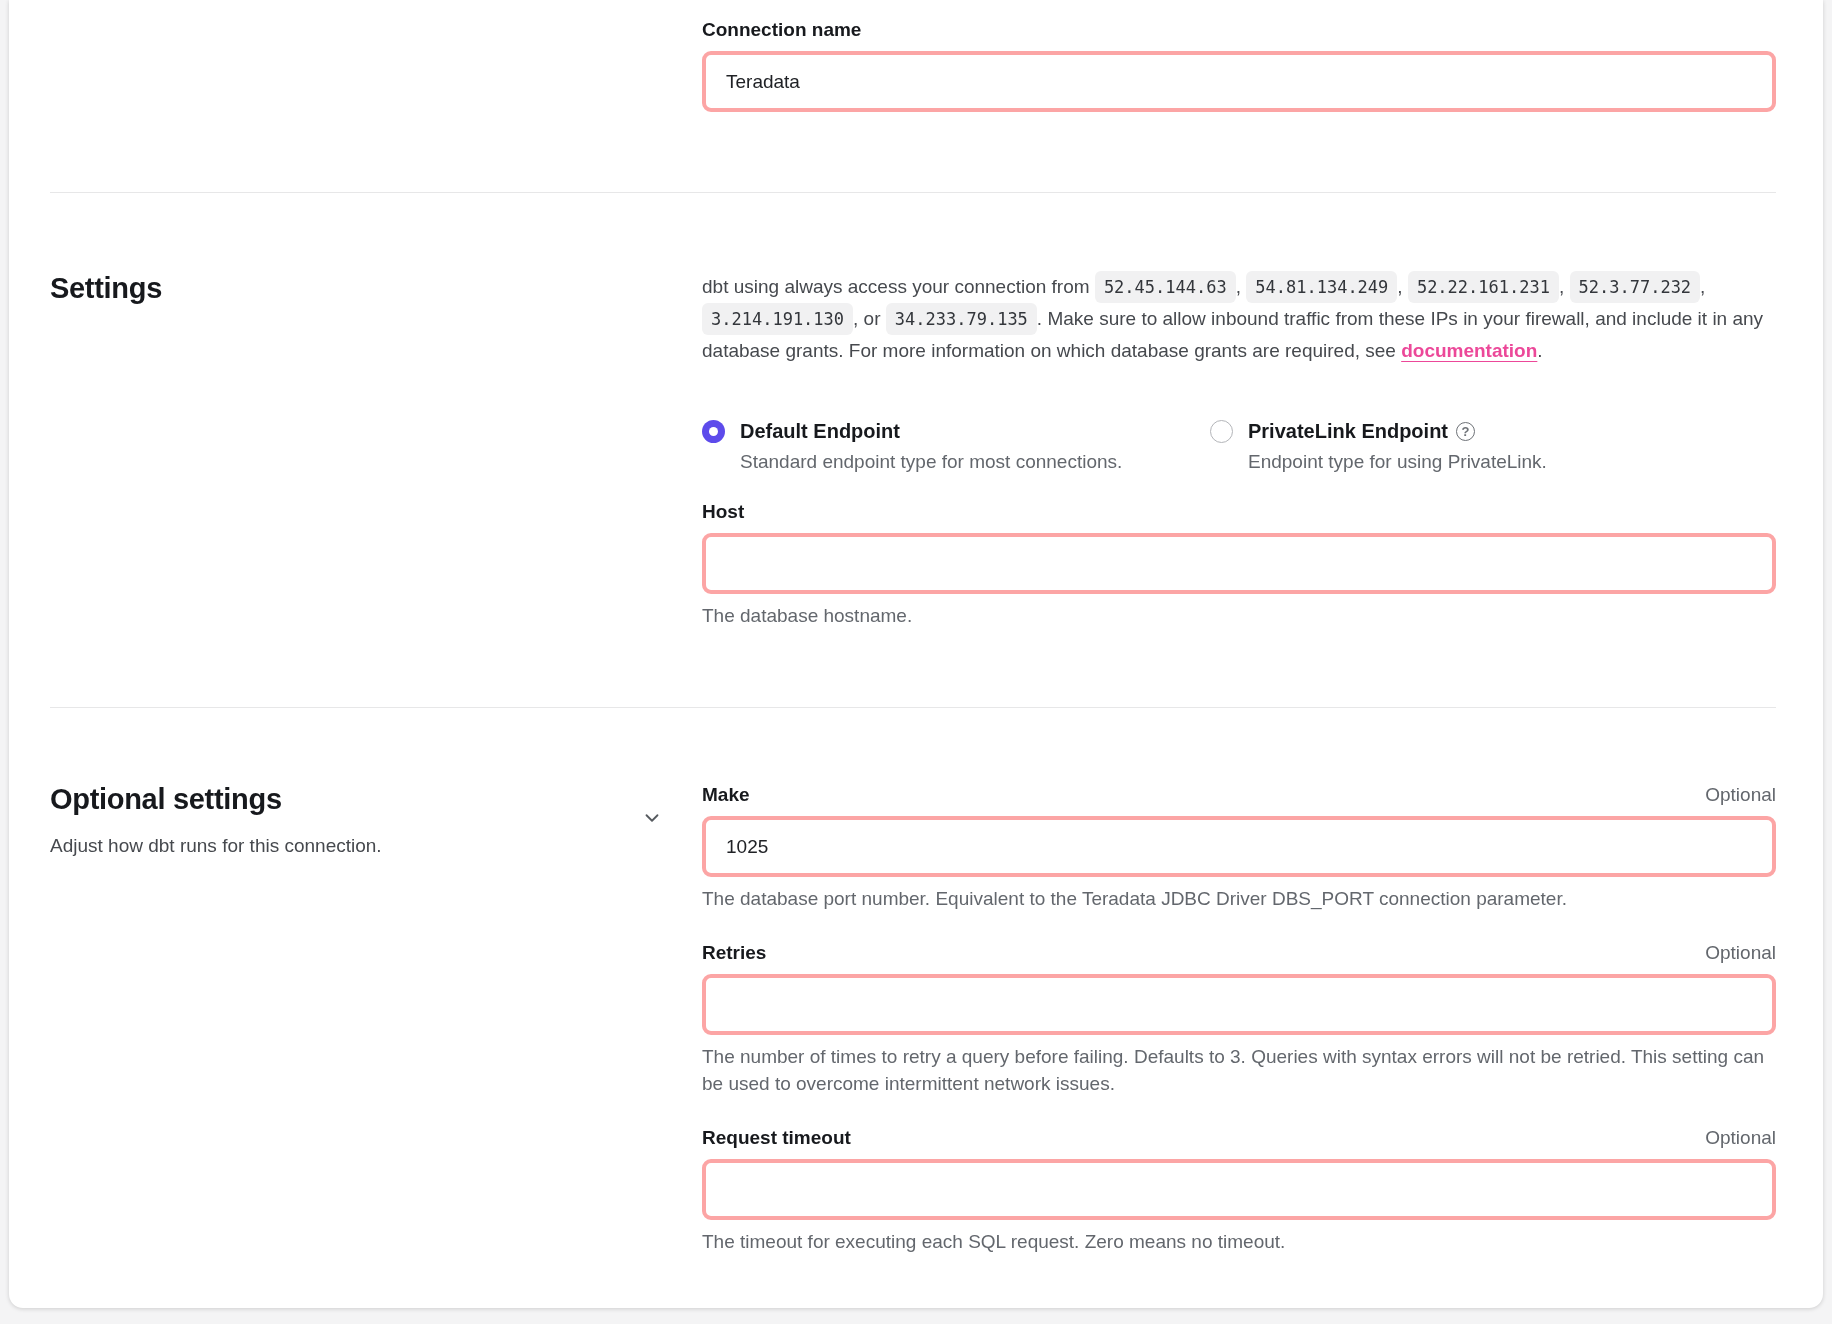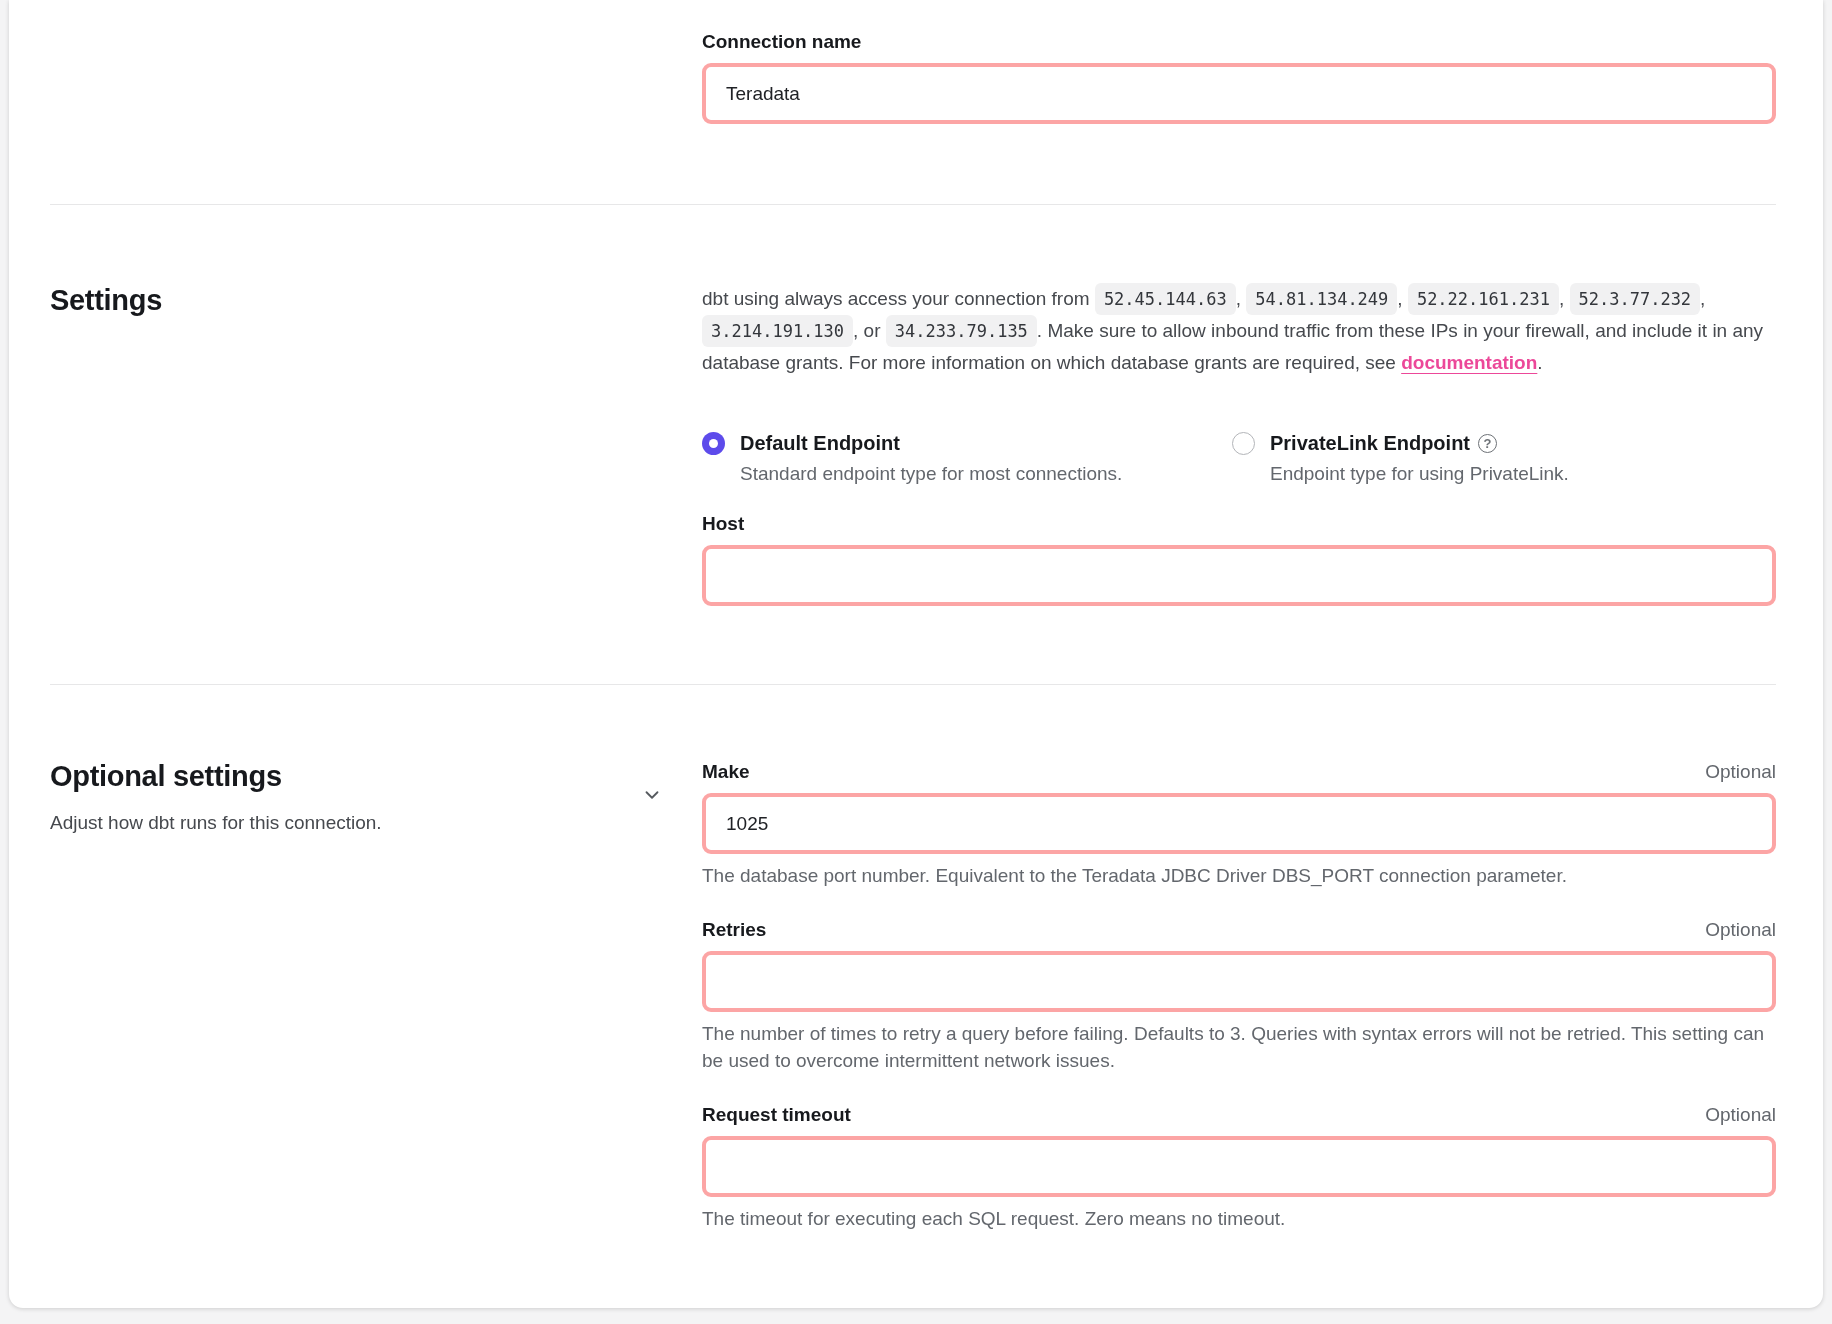--- a/index.html
+++ b/index.html
@@ -24,21 +24,21 @@
     padding-right: 47px;
   }
   .col-left  { width: 652px; flex: 0 0 652px; position: relative; }
   .col-right { flex: 1 1 auto; min-width: 0; }
   .divider {
     border-top: 1px solid #e7e7e8;
     margin-left: 41px;
     margin-right: 47px;
   }
   
-  .section-connection { padding-top: 29px; padding-bottom: 80px; }
+  .section-connection { padding-top: 17px; padding-bottom: 80px; }
   .field-label {
     font-size: 19px; font-weight: 600; color: #17191d;
     line-height: 26px;
   }
   .text-input {
     display: block; width: 100%; height: 61px;
     margin-top: 8px;
     border: 4px solid #fca5a5; border-radius: 9px;
     padding: 0 20px;
     font-family: "Liberation Sans", "DejaVu Sans", sans-serif;
@@ -66,21 +66,21 @@
     padding: 6px 9px;
     color: #33363b;
     white-space: nowrap;
   }
   .doc-link {
     color: #ec4899; font-weight: 600;
     text-decoration: underline;
     text-underline-offset: 4px;
     cursor: pointer;
   }
-  .endpoint-group { display: flex; margin-top: 52px; gap: 22px; }
+  .endpoint-group { display: flex; margin-top: 52px; }
   .endpoint-option { display: flex; align-items: flex-start; }
   .endpoint-option.first { width: 508px; flex: 0 0 508px; }
   .radio {
     width: 23px; height: 23px; border-radius: 50%;
     flex: 0 0 23px; margin-top: 2px;
     border: 1.5px solid #b3b5b9; background: #fff;
     position: relative; cursor: pointer;
   }
   .radio.selected { border: none; background: #5d4beb; }
   .radio.selected::after {
@@ -164,20 +164,21 @@
               <span class="help-icon">?</span>
             </div>
             <div class="endpoint-desc">Endpoint type for using PrivateLink.</div>
           </div>
         </div>
       </div>
 
       <div class="host-group">
         <label class="field-label">Host</label>
         <input class="text-input" type="text" value="" style="">
+        <div class="helper">The database hostname.</div>
       </div>
     </div>
   </div>
 
   <div class="divider"></div>
 
   <div class="row section-optional">
     <div class="col-left">
       <h2 class="section-heading">Optional settings</h2>
       <div class="opt-subheading">Adjust how dbt runs for this connection.</div>

